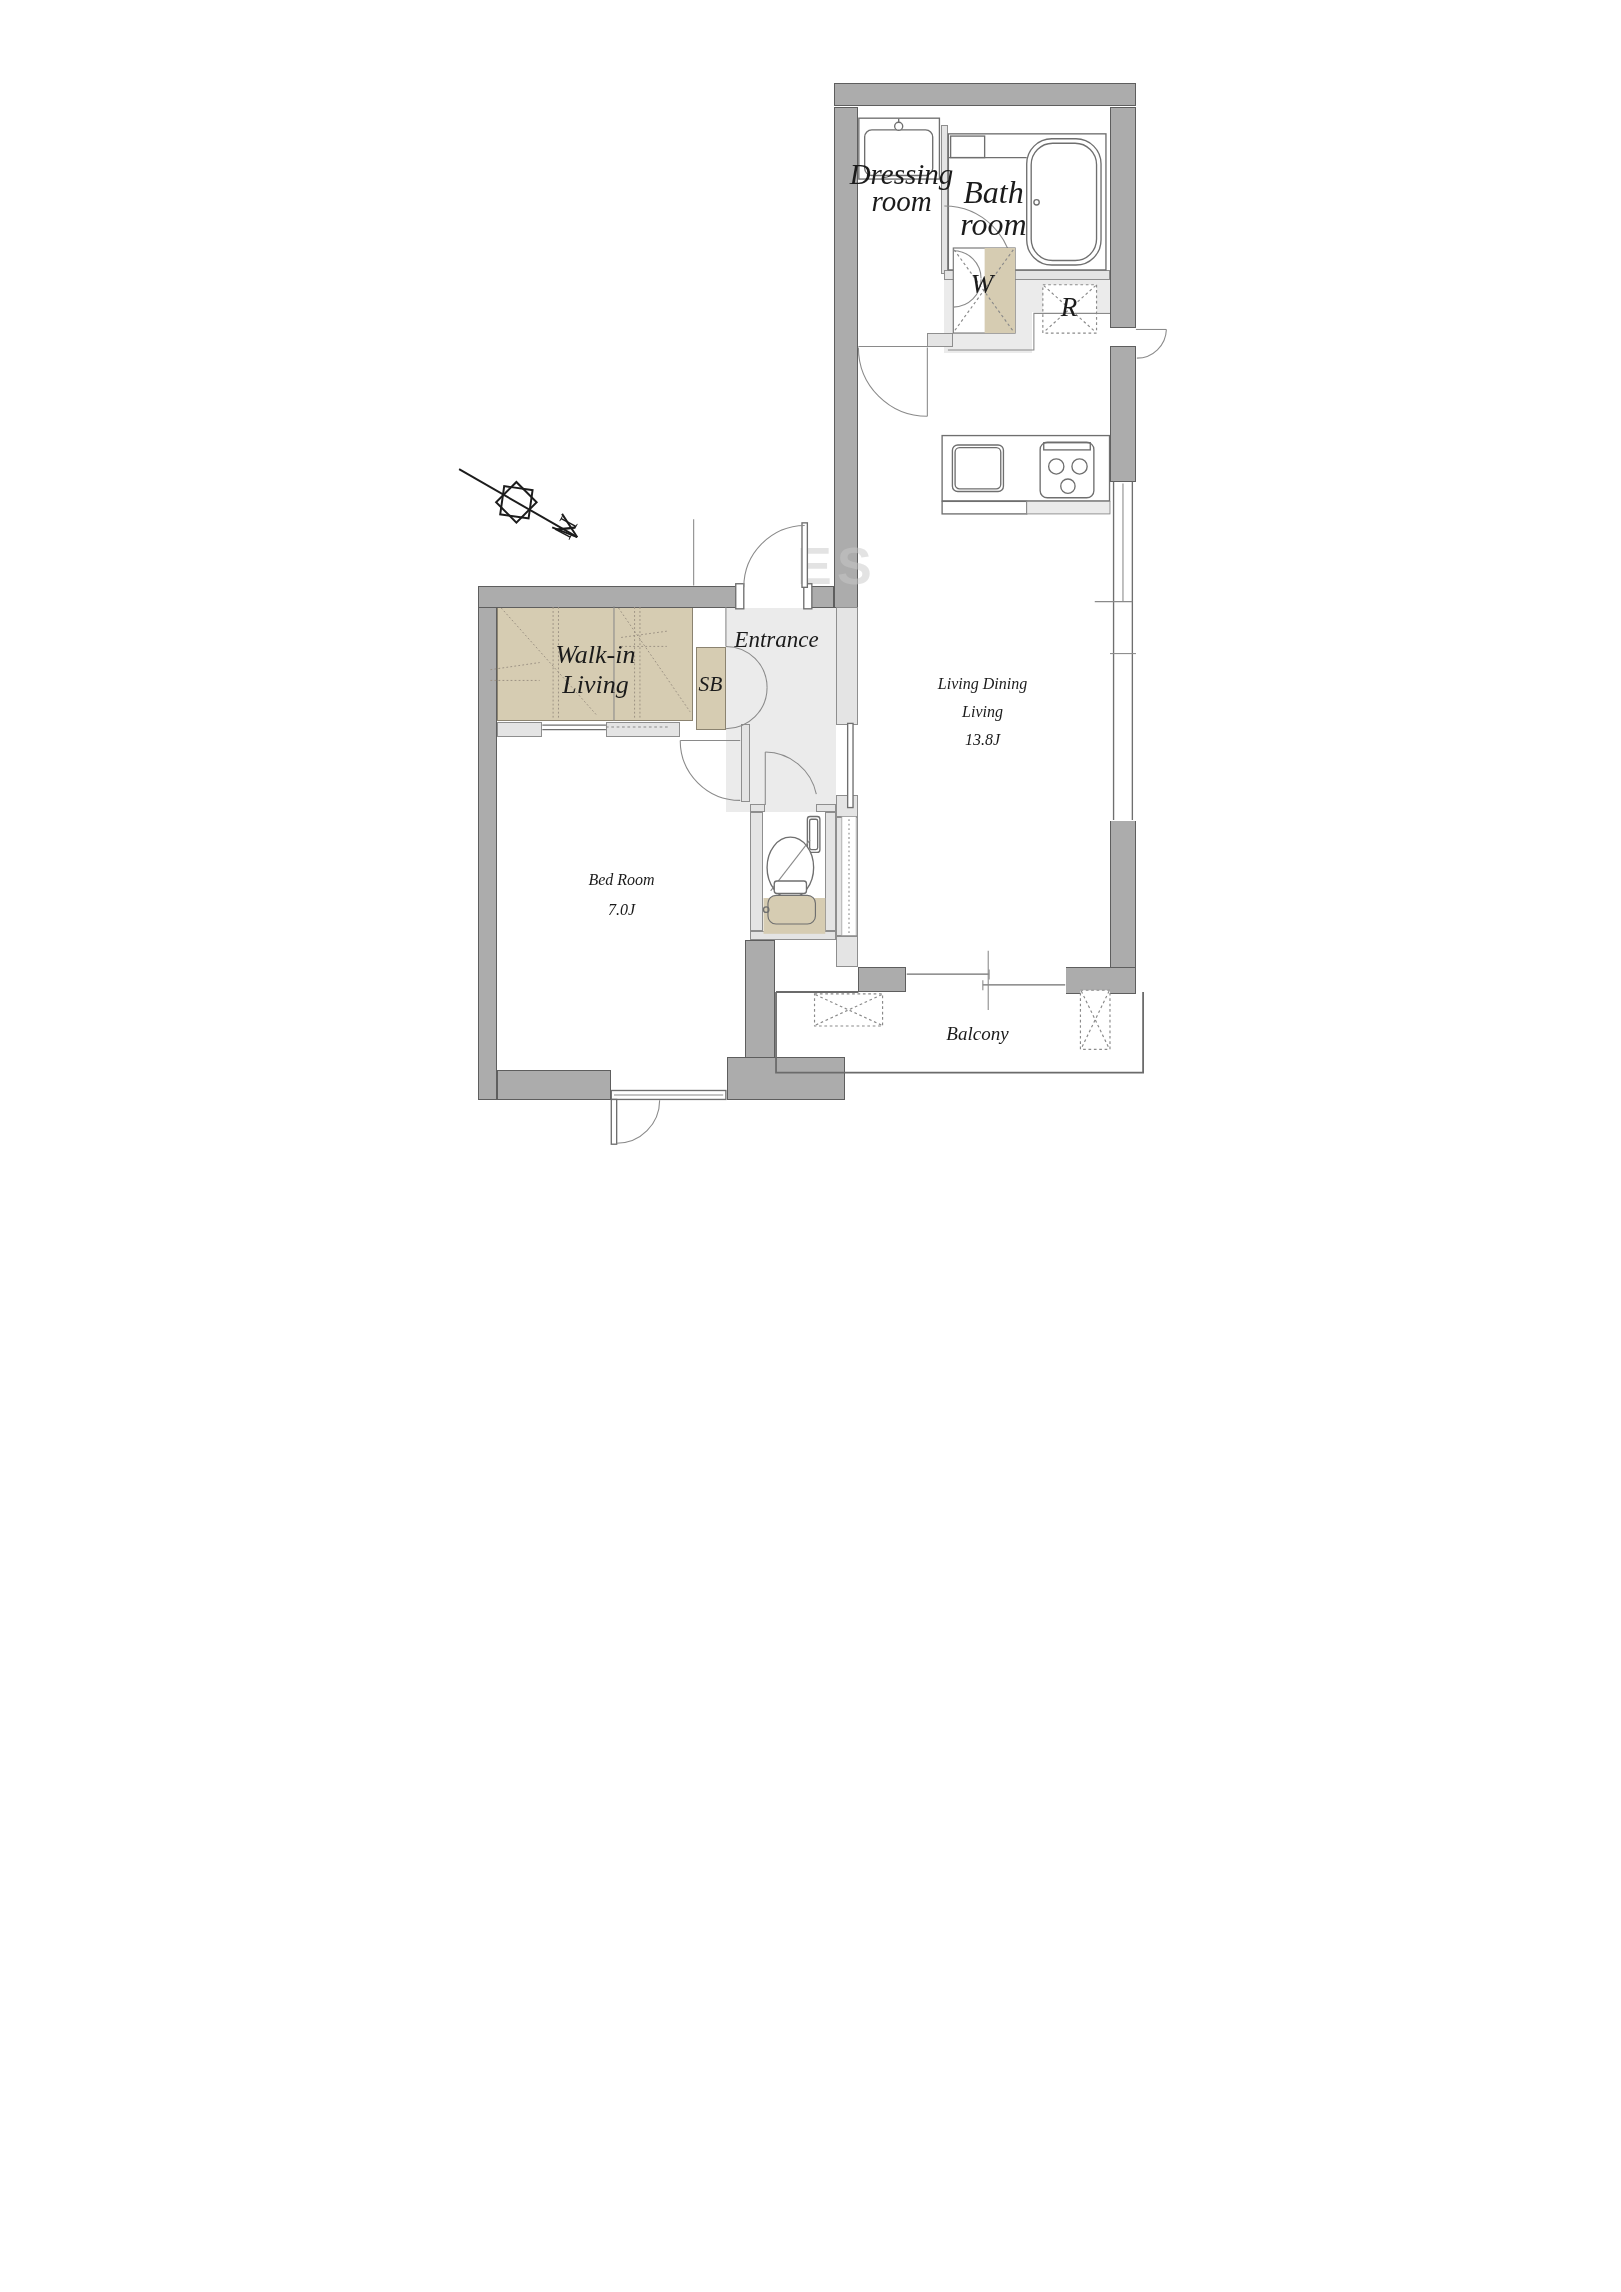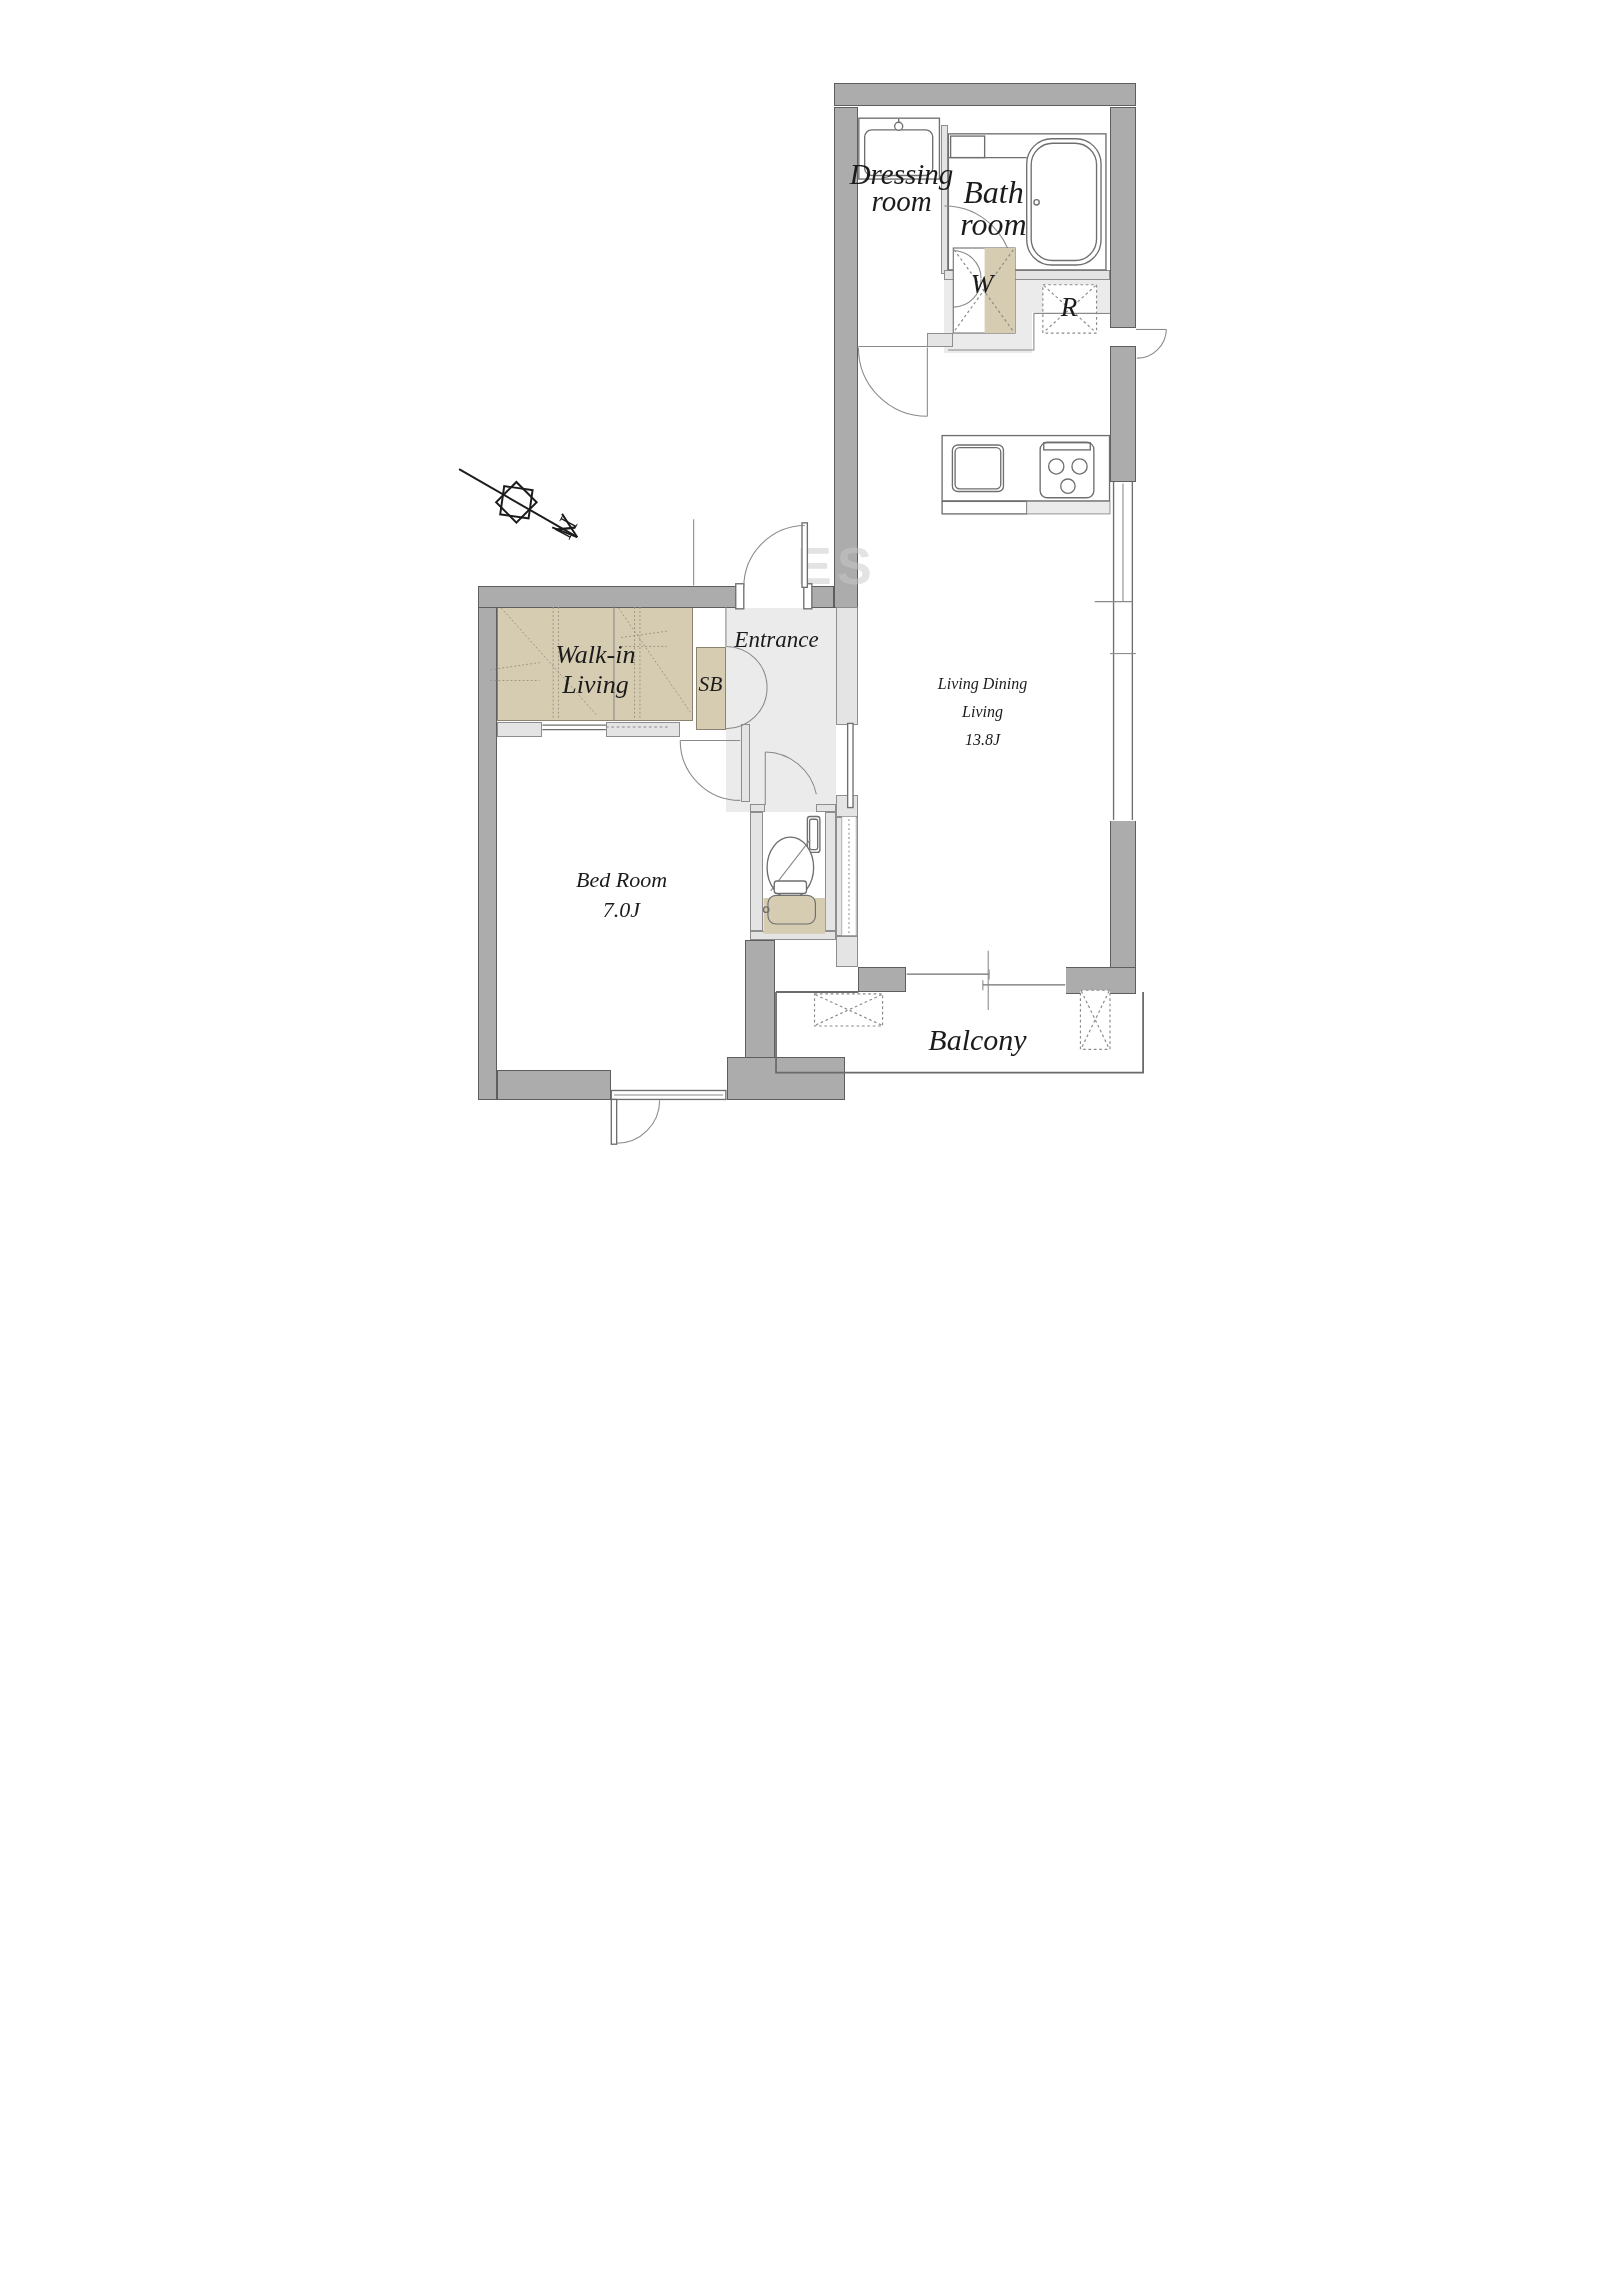--- a/index.html
+++ b/index.html
@@ -224,21 +224,21 @@
     <div>Walk-in</div>
     <div>Living</div>
   </div>
   <div class="lbl" style="left:283px;top:672px;width:45px;font-size:21.5px;">SB</div>
   <div class="lbl" style="left:315px;top:627px;width:113px;font-size:23px;">Entrance</div>
   <div class="lbl" style="left:506px;top:670px;width:143px;font-size:16px;line-height:28px;">
     <div>Living Dining</div>
     <div>Living</div>
     <div>13.8J</div>
   </div>
-  <div class="lbl" style="left:154px;top:865px;width:125px;font-size:22px;line-height:29.6px;">
+  <div class="lbl" style="left:154px;top:865px;width:125px;font-size:16px;line-height:29.6px;">
     <div>Bed Room</div>
     <div>7.0J</div>
   </div>
-  <div class="lbl" style="left:510px;top:1023px;width:125px;font-size:30px;">Balcony</div>
+  <div class="lbl" style="left:510px;top:1023px;width:125px;font-size:19px;">Balcony</div>
   <div class="lbl" style="left:147px;top:512px;width:27px;font-size:27px;font-style:normal;transform:rotate(118deg);">N</div>
 
 </div>
 
 
 </body></html>

